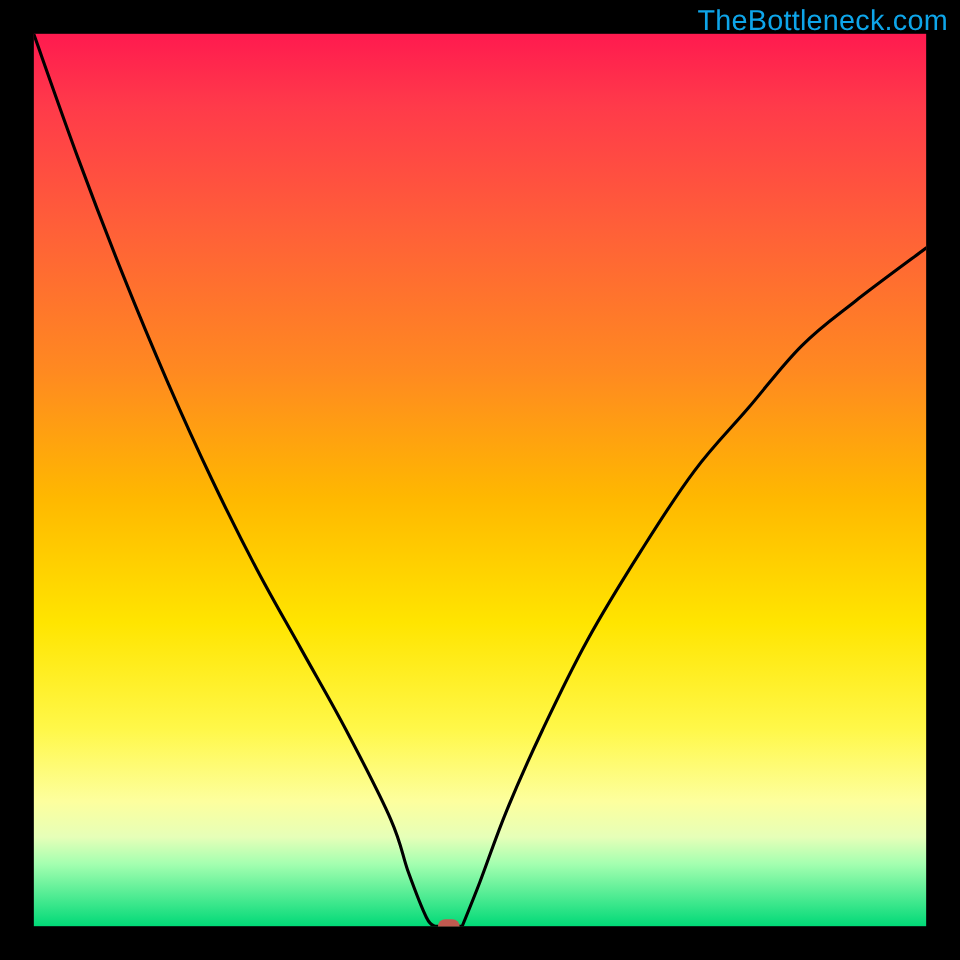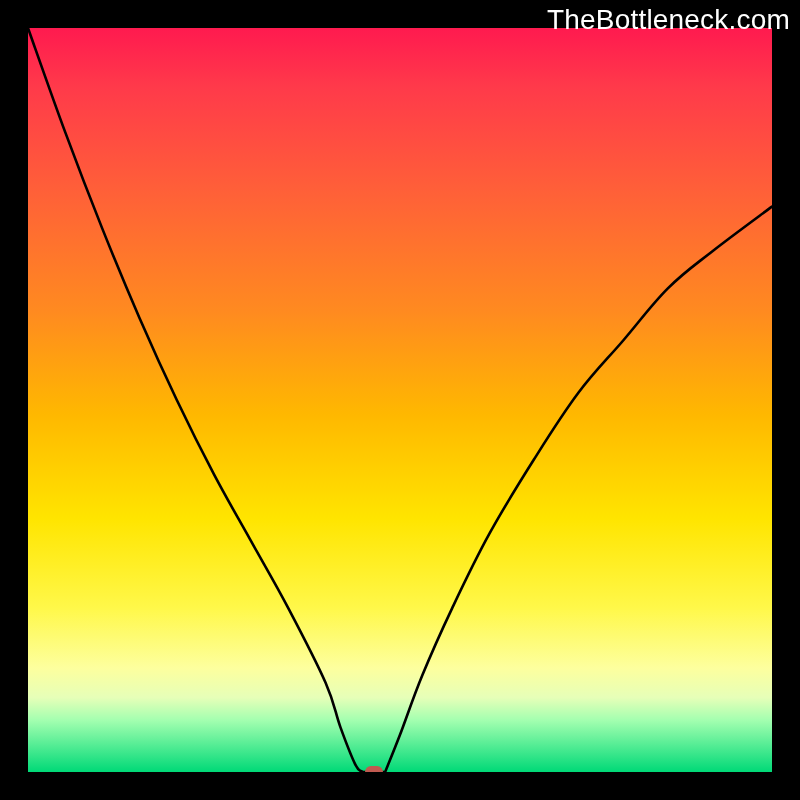--- a/index.html
+++ b/index.html
@@ -54,23 +54,23 @@
     width: 18px;
     height: 12px;
     border-radius: 6px;
     background: #c05a50;
     transform: translate(-50%, -50%);
   }
   .watermark {
     position: absolute;
     top: 4px;
     right: 10px;
-    font-size: 28px;
+    font-size: 24px;
     font-weight: 400;
-    color: #ffffff;
+    color: #0ea5e9;
     letter-spacing: 0.2px;
   }
 </style>
 </head>
 <body>
 
 <div class="frame">
   <div class="plot">
     <div class="gradient"></div>
     <svg class="curve" viewBox="0 0 744 744" preserveAspectRatio="none">

